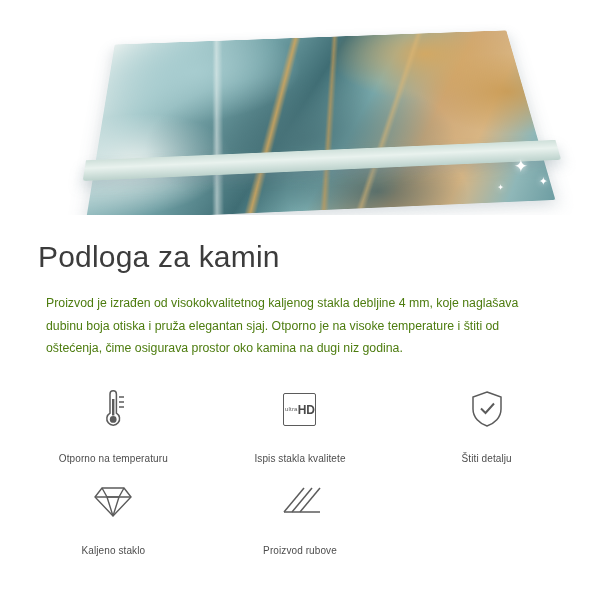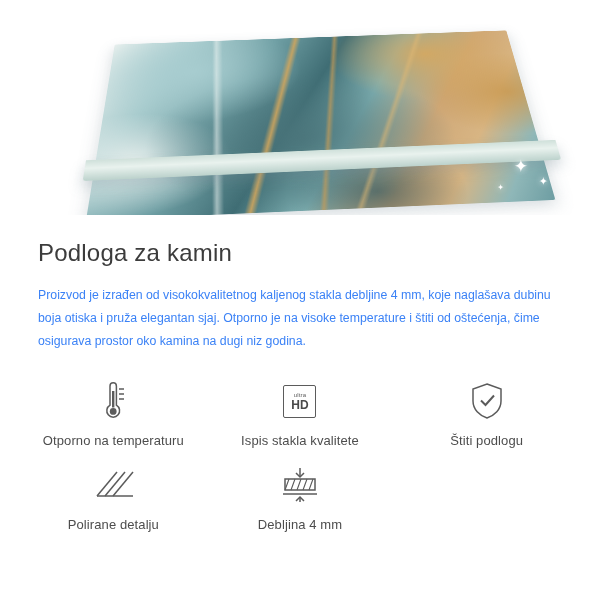--- a/index.html
+++ b/index.html
@@ -83,35 +83,35 @@
   }
   .sparkle.s1 { right: 72px; top: 158px; font-size: 17px; }
   .sparkle.s2 { right: 52px; top: 176px; font-size: 11px; }
   .sparkle.s3 { right: 96px; top: 184px; font-size: 8px; }
 
   
   .content {
     padding: 22px 38px 0 38px;
   }
   .headline {
-    font-size: 24px;
+    font-size: 30px;
     line-height: 1.30;
     font-weight: 400;
     color: #3c3c3c;
     margin: 0 0 16px 0;
     letter-spacing: 0.2px;
   }
   .headline .line2 {
     display: block;
   }
   .paragraph {
     font-size: 12.3px;
     line-height: 1.85;
-    color: #3b82f6;
-    margin: 0;
+    color: #4d7c0f;
+    margin: 8px;
     max-width: 530px;
   }
 
   
   .features {
     margin-top: 26px;
     padding: 0 20px;
     display: grid;
     grid-template-columns: repeat(3, 1fr);
     row-gap: 14px;
@@ -122,33 +122,33 @@
     align-items: center;
     justify-content: flex-start;
   }
   .feature-icon {
     height: 46px;
     display: flex;
     align-items: center;
     justify-content: center;
   }
   .feature-label {
-    margin-top: 9px;
-    font-size: 13px;
+    margin-top: 21px;
+    font-size: 10px;
     color: #4d4d4d;
     text-align: center;
     letter-spacing: 0.1px;
   }
   .ultrahd-box {
     width: 31px;
     height: 31px;
     border: 1.6px solid #5b5b5b;
     border-radius: 2px;
     display: flex;
-    flex-direction: column;
+    flex-direction: row;
     align-items: center;
     justify-content: center;
     line-height: 1;
   }
   .ultrahd-box .u {
     font-size: 6px;
     letter-spacing: 0.2px;
     color: #5b5b5b;
   }
   .ultrahd-box .hd {
@@ -204,45 +204,43 @@
       <div class="feature-label">Ispis stakla kvalitete</div>
     </div>
 
     <div class="feature">
       <div class="feature-icon">
         <svg width="38" height="42" viewBox="0 0 38 42" fill="none" stroke="#5b5b5b" stroke-width="1.5">
           <path d="M19 4 L33 9 V21 C33 29.5 26.5 35.5 19 38 C11.5 35.5 5 29.5 5 21 V9 Z"></path>
           <path d="M13 20.5 L17.5 25 L26 15.5" stroke-width="2"></path>
         </svg>
       </div>
-      <div class="feature-label">Štiti podlogu</div>
-    </div>
-
+      <div class="feature-label">Štiti detalju</div>
+    </div>
+
+    <div class="feature">
+      <div class="feature-icon">
+        <svg width="44" height="38" viewBox="0 0 44 38" fill="none" stroke="#5b5b5b" stroke-width="1.4">
+          <path d="M11 6 H33 L40 15 L22 34 L4 15 Z"></path>
+          <path d="M4 15 H40"></path>
+          <path d="M11 6 L16 15 L22 34"></path>
+          <path d="M33 6 L28 15 L22 34"></path>
+          <path d="M16 15 H28"></path>
+        </svg>
+      </div>
+      <div class="feature-label">Kaljeno staklo</div>
+    </div>
 
     <div class="feature">
       <div class="feature-icon">
         <svg width="44" height="34" viewBox="0 0 44 34" fill="none" stroke="#5b5b5b" stroke-width="1.5">
           <path d="M6 28 L26 4"></path>
           <path d="M14 28 L34 4"></path>
           <path d="M22 28 L42 4"></path>
           <path d="M6 28 H42"></path>
         </svg>
       </div>
-      <div class="feature-label">Polirane detalju</div>
-    </div>
-
-    <div class="feature">
-      <div class="feature-icon">
-        <svg width="42" height="40" viewBox="0 0 42 40" fill="none" stroke="#5b5b5b" stroke-width="1.5">
-          <line x1="21" y1="3" x2="21" y2="11"></line>
-          <path d="M17 8 L21 12 L25 8"></path>
-          <rect x="6" y="14" width="30" height="11"></rect>
-          <path d="M6 25 L10 14 M12 25 L16 14 M18 25 L22 14 M24 25 L28 14 M30 25 L34 14" stroke-width="1.1"></path>
-          <line x1="4" y1="29" x2="38" y2="29"></line>
-          <line x1="21" y1="37" x2="21" y2="32"></line>
-          <path d="M17 36 L21 32 L25 36"></path>
-        </svg>
-      </div>
-      <div class="feature-label">Debljina 4 mm</div>
-    </div>
+      <div class="feature-label">Proizvod rubove</div>
+    </div>
+
 
   </div>
 </div>
 
 </body></html>

